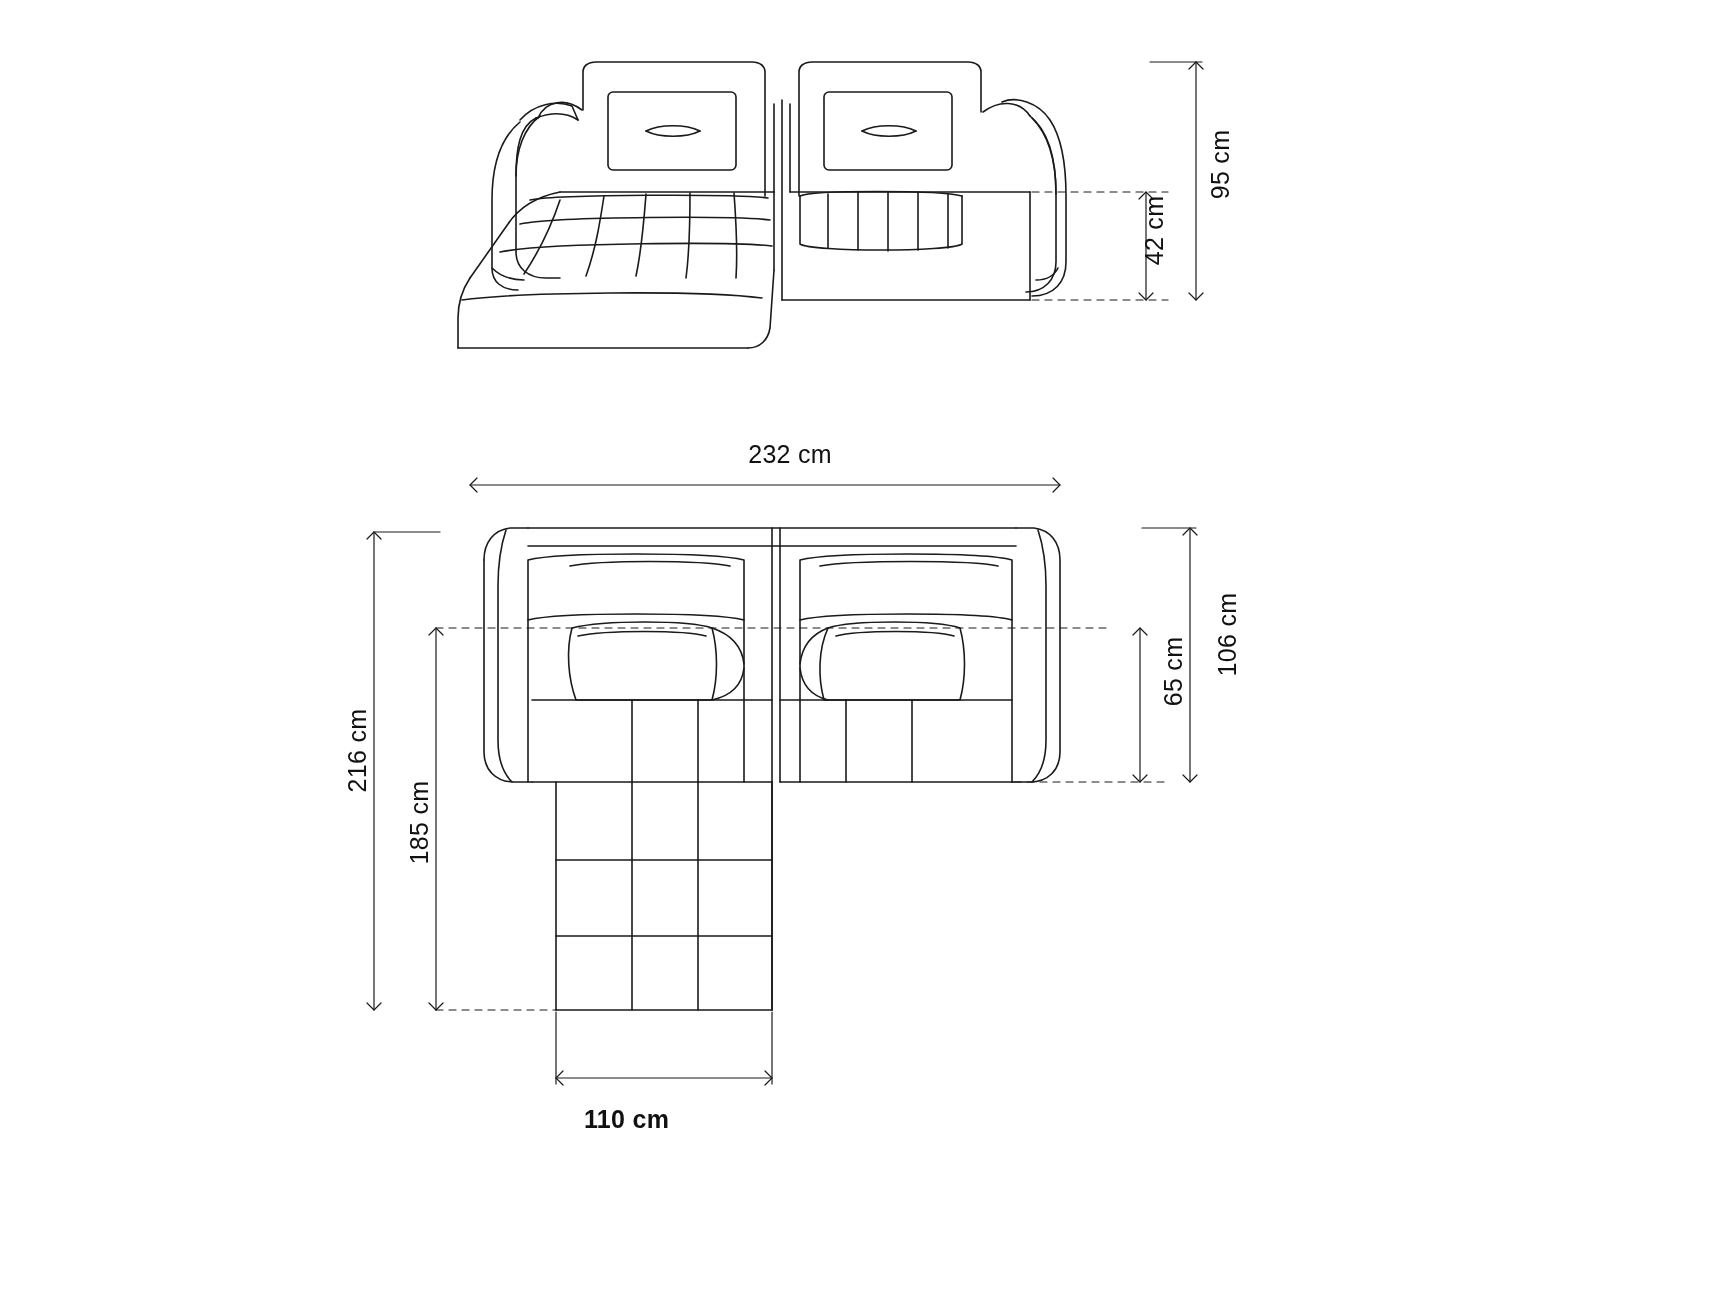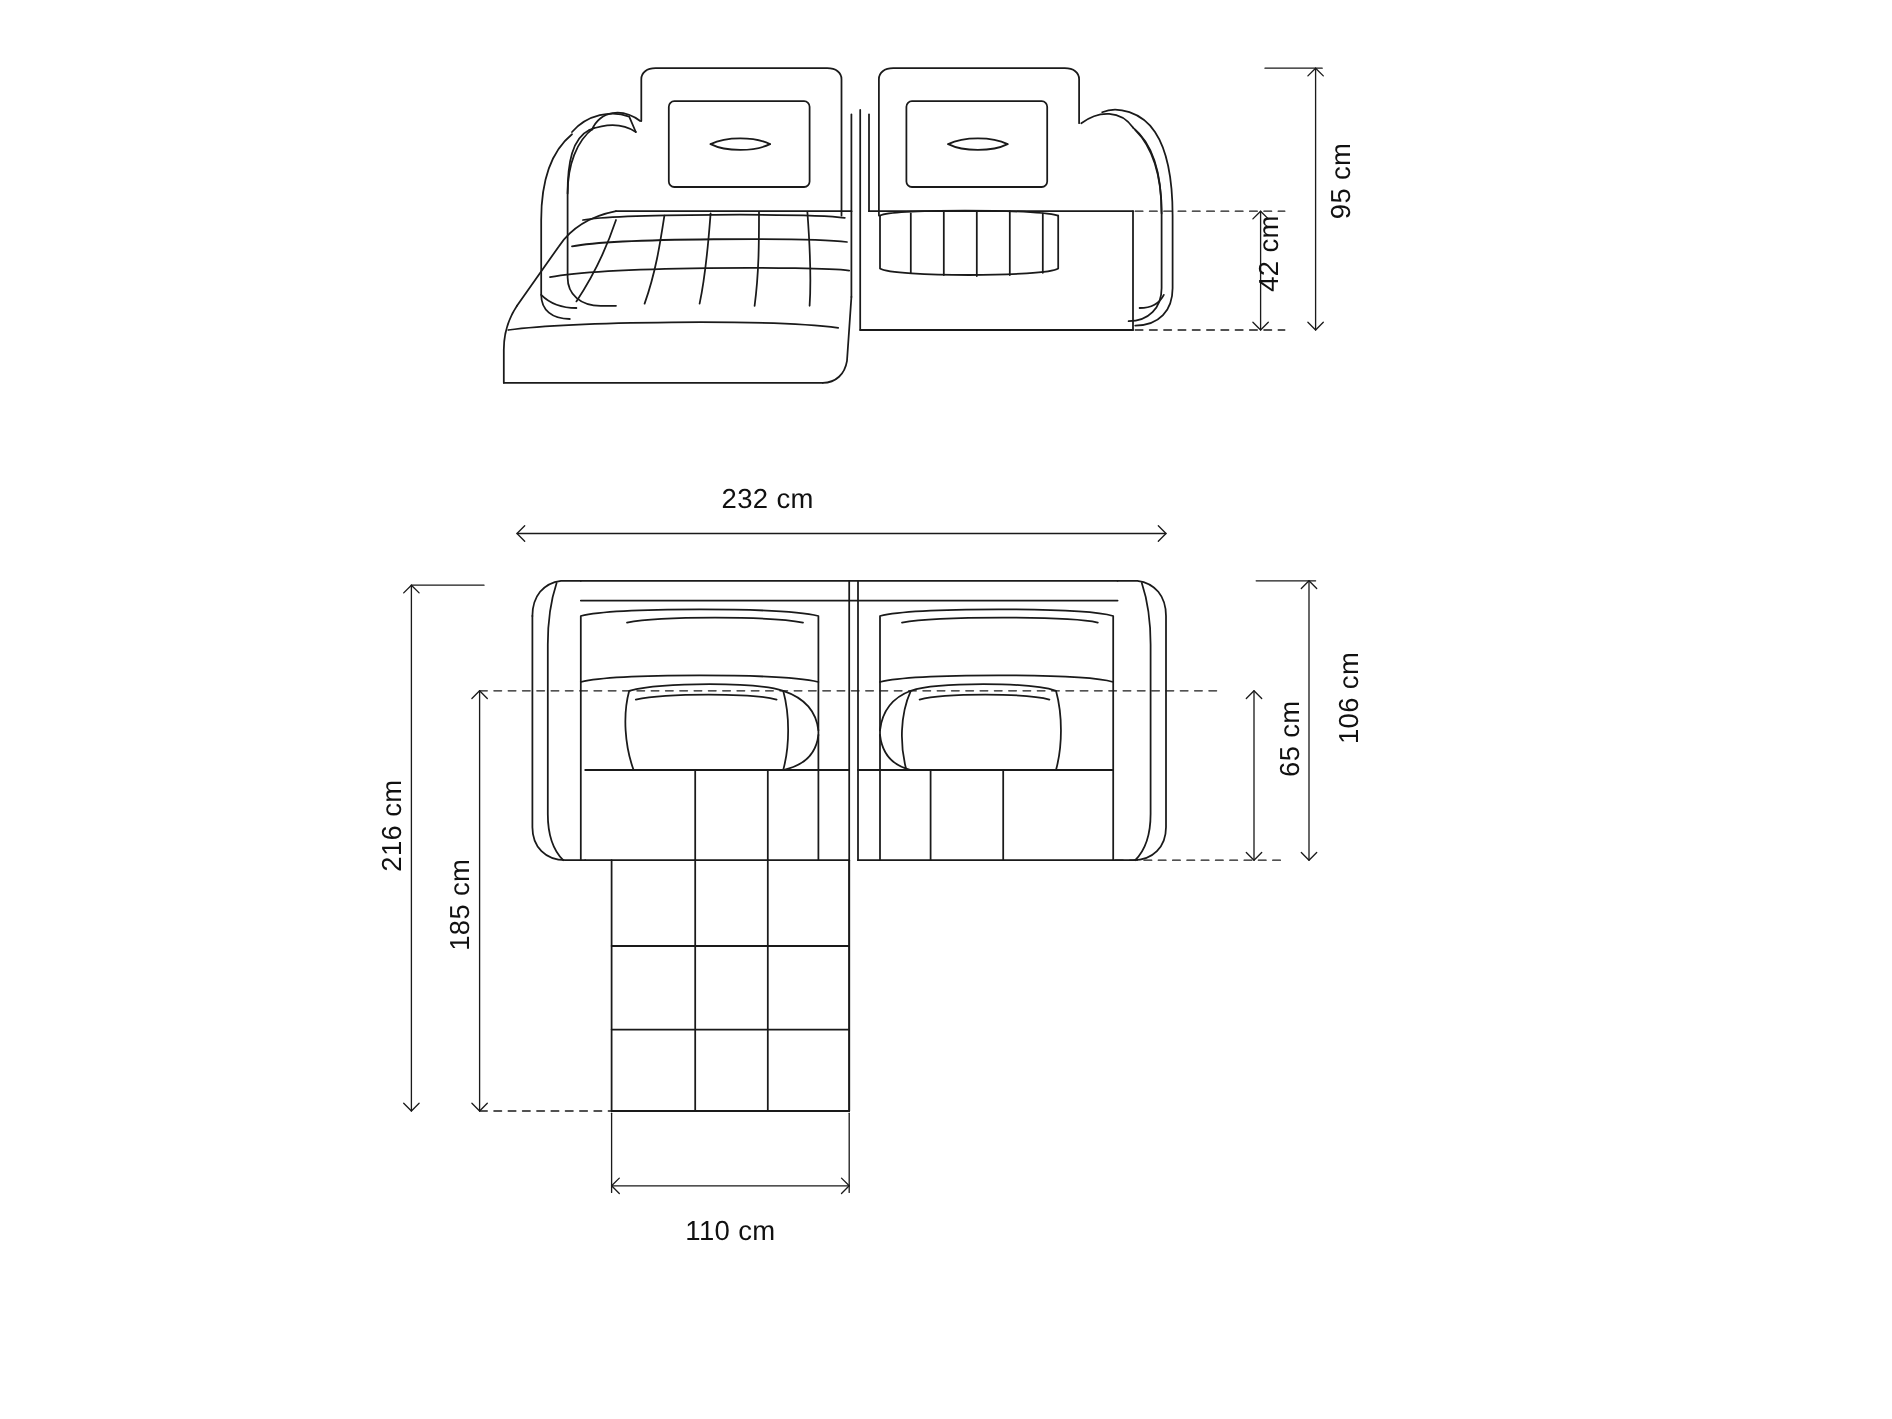--- a/index.html
+++ b/index.html
@@ -217,25 +217,25 @@
         <path d="M772 1012 L772 1084"></path>
       </g>
 
     </g>
   </svg>
 
   <div class="dim-label vertical" style="left:1172px; top:150px; width:96px; text-align:center;">95 cm</div>
 
   <div class="dim-label vertical" style="left:1106px; top:216px; width:96px; text-align:center;">42 cm</div>
 
-  <div class="dim-label" style="left:656px; top:440px; width:160px; text-align:left;">232 cm</div>
+  <div class="dim-label" style="left:672px; top:440px; width:160px; text-align:right;">232 cm</div>
 
   <div class="dim-label vertical" style="left:300px; top:736px; width:114px; text-align:center;">216 cm</div>
 
   <div class="dim-label vertical" style="left:362px; top:808px; width:114px; text-align:center;">185 cm</div>
 
   <div class="dim-label vertical" style="left:1116px; top:657px; width:114px; text-align:center;">65 cm</div>
 
   <div class="dim-label vertical" style="left:1162px; top:620px; width:130px; text-align:center;">106 cm</div>
 
-  <div class="dim-label" style="left:584px; top:1105px; width:160px; text-align:center;">110 cm</div>
+  <div class="dim-label" style="left:584px; top:1105px; width:160px; font-weight:bold;">110 cm</div>
 
 </div>
 
 </body></html>

